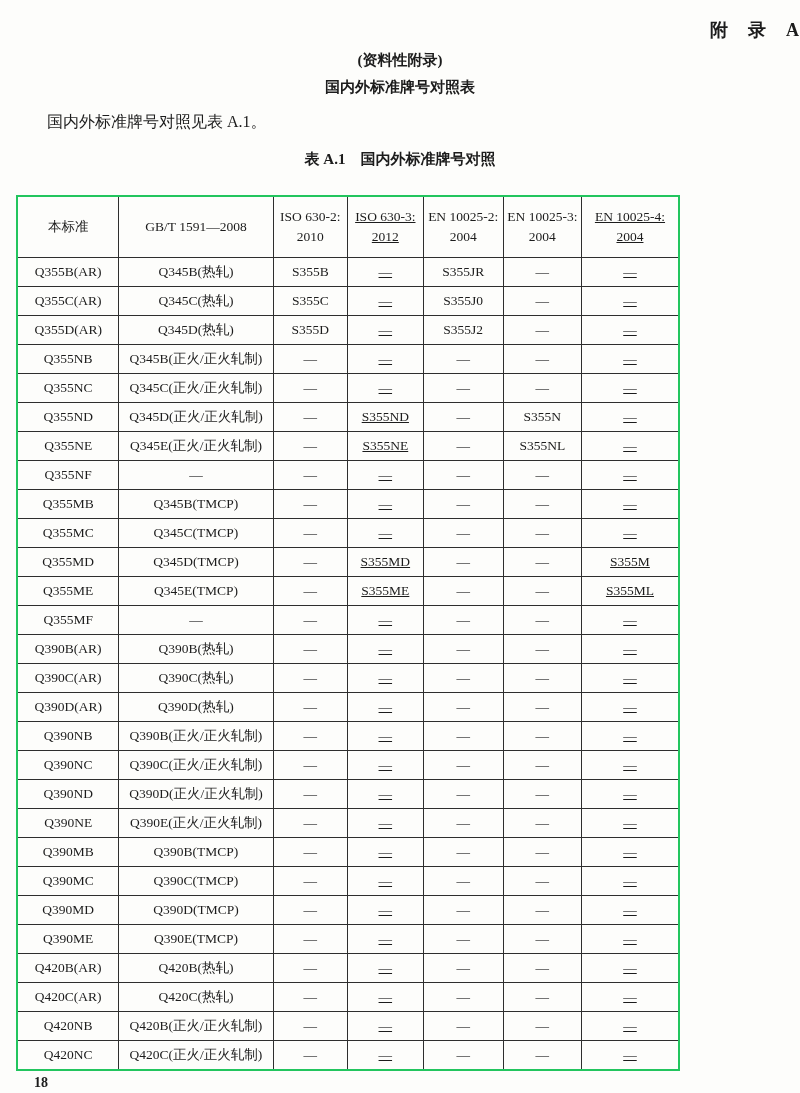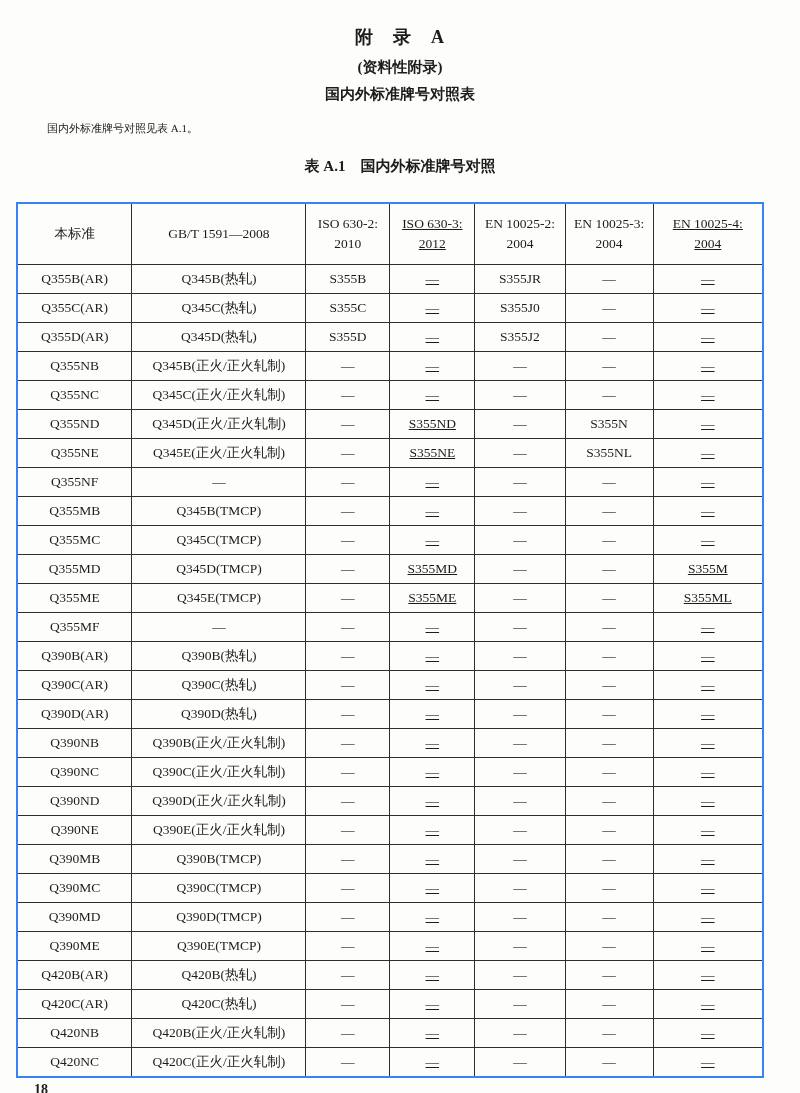--- a/index.html
+++ b/index.html
@@ -7,59 +7,59 @@
     width: 800px;
     height: 1093px;
     background: #fdfdfb;
     color: #1c1c1c;
     overflow: hidden;
     position: relative;
     font-family: "Liberation Serif", "DejaVu Serif", serif;
     box-sizing: border-box;
   }
   .appendix-title {
-    text-align: center;
+    text-align: right;
     font-weight: bold;
     font-size: 18px;
-    padding-top: 25px;
+    padding-top: 18px;
     line-height: 24px;
     letter-spacing: 1px;
   }
   .appendix-sub {
     text-align: center;
     font-weight: bold;
     font-size: 15px;
     line-height: 22px;
     margin-top: 7px;
   }
   .appendix-heading {
     text-align: center;
     font-weight: bold;
     font-size: 15px;
     line-height: 22px;
     margin-top: 5px;
   }
   .intro {
     margin: 13px 40px 16px 47px;
-    font-size: 11px;
+    font-size: 16px;
     line-height: 21px;
   }
   .table-caption {
     text-align: center;
     font-weight: bold;
     font-size: 15px;
     line-height: 21px;
     margin-top: 17px;
   }
   table.cmp {
     border-collapse: collapse;
     table-layout: fixed;
-    width: 748px;
+    width: 664px;
     margin: 25px 0 0 16px;
-    border: 2px solid #3b82f6;
+    border: 2px solid #22c55e;
   }
   table.cmp th, table.cmp td {
     border: 1px solid #2e2e2e;
     text-align: center;
     vertical-align: middle;
     padding: 0 2px;
     overflow: hidden;
     white-space: nowrap;
   }
   table.cmp th {

